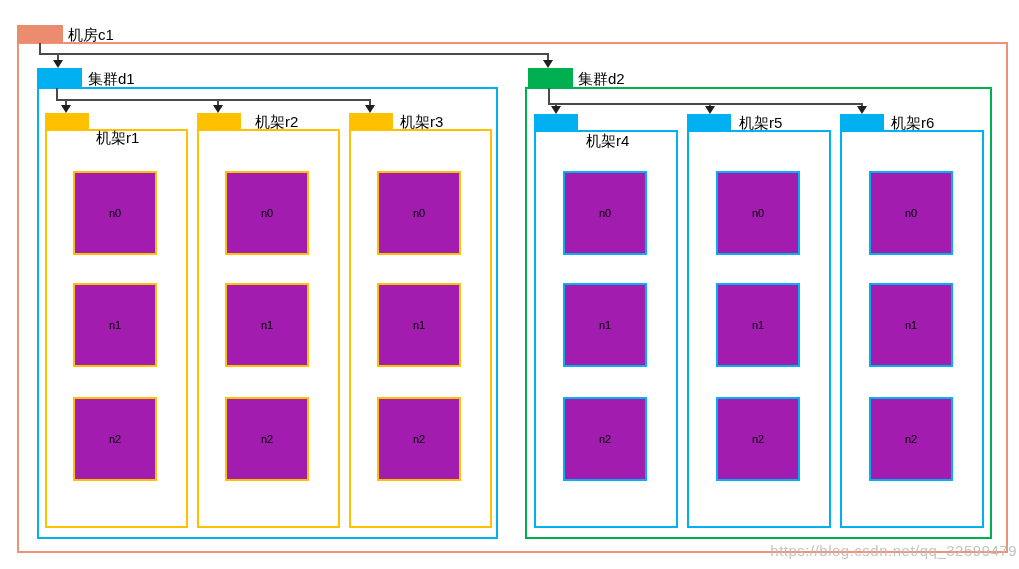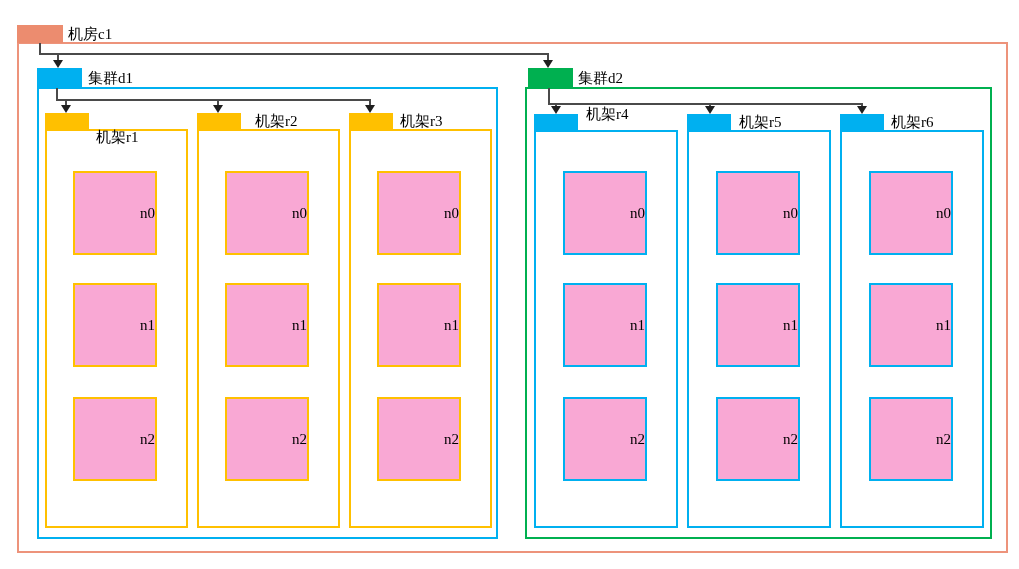--- a/index.html
+++ b/index.html
@@ -1,37 +1,37 @@
 <!DOCTYPE html>
 <html><head>
 <meta charset="utf-8">
 <style>
   html,body{margin:0;padding:0;background:#fff;}
   .stage{
     position:relative;width:1019px;height:569px;background:#ffffff;
-    font-family:Liberation Serif, serif;color:#000;overflow:hidden;
+    font-family:Liberation Sans, sans-serif;color:#000;overflow:hidden;
   }
   
   .tab{position:absolute;z-index:4;}
   .tab.root{background:#EC8C6F;}
   .tab.blue{background:#00B0F0;}
   .tab.green{background:#00B050;}
   .tab.orange{background:#FFC000;}
   
   .box{position:absolute;background:transparent;box-sizing:border-box;z-index:2;}
   .box.root{border:2px solid #ED937B;}
   .box.blue{border:2px solid #00B0F0;}
   .box.green{border:2px solid #00B050;}
   .box.orange{border:2px solid #FFC000;}
   
   .lbl{position:absolute;font-size:15px;line-height:19px;white-space:nowrap;z-index:5;}
   
   .node{
     position:absolute;width:84px;height:84px;box-sizing:border-box;z-index:3;
-    display:flex;align-items:center;justify-content:flex-end;font-size:15px;background:#f9a8d4;
+    display:flex;align-items:center;justify-content:center;font-size:11px;background:#a21caf;
   }
   .node.orange{border:2px solid #FFC000;}
   .node.blue{border:2px solid #00B0F0;}
   
   .vline,.hline{position:absolute;background:#4A4A4A;z-index:3;}
   .vline{width:2px;}
   .hline{height:2px;}
   .arrow{
     position:absolute;width:0;height:0;z-index:4;
     border-left:5px solid transparent;border-right:5px solid transparent;
@@ -118,21 +118,21 @@
   <div class="hline" style="left:548px;top:103px;width:315px;"></div>
   <div class="vline" style="left:555px;top:103px;height:5px;"></div>
   <div class="arrow" style="left:551px;top:106px;"></div>
   <div class="vline" style="left:709px;top:103px;height:5px;"></div>
   <div class="arrow" style="left:705px;top:106px;"></div>
   <div class="vline" style="left:861px;top:103px;height:5px;"></div>
   <div class="arrow" style="left:857px;top:106px;"></div>
 
   <div class="tab blue" style="left:534px;top:114px;width:44px;height:17px;"></div>
   <div class="box blue" style="left:534px;top:130px;width:144px;height:398px;"></div>
-  <div class="lbl" style="left:586px;top:105px;">机架r4</div>
+  <div class="lbl" style="left:586px;top:131px;">机架r4</div>
   <div class="node blue" style="left:563px;top:171px;">
       <span>n0</span>
     </div>
   <div class="node blue" style="left:563px;top:283px;">
       <span>n1</span>
     </div>
   <div class="node blue" style="left:563px;top:397px;">
       <span>n2</span>
     </div>
 
@@ -155,14 +155,15 @@
   <div class="node blue" style="left:869px;top:171px;">
       <span>n0</span>
     </div>
   <div class="node blue" style="left:869px;top:283px;">
       <span>n1</span>
     </div>
   <div class="node blue" style="left:869px;top:397px;">
       <span>n2</span>
     </div>
 
+  <div class="watermark">https://blog.csdn.net/qq_32599479</div>
 
 </div>
 
 </body></html>

